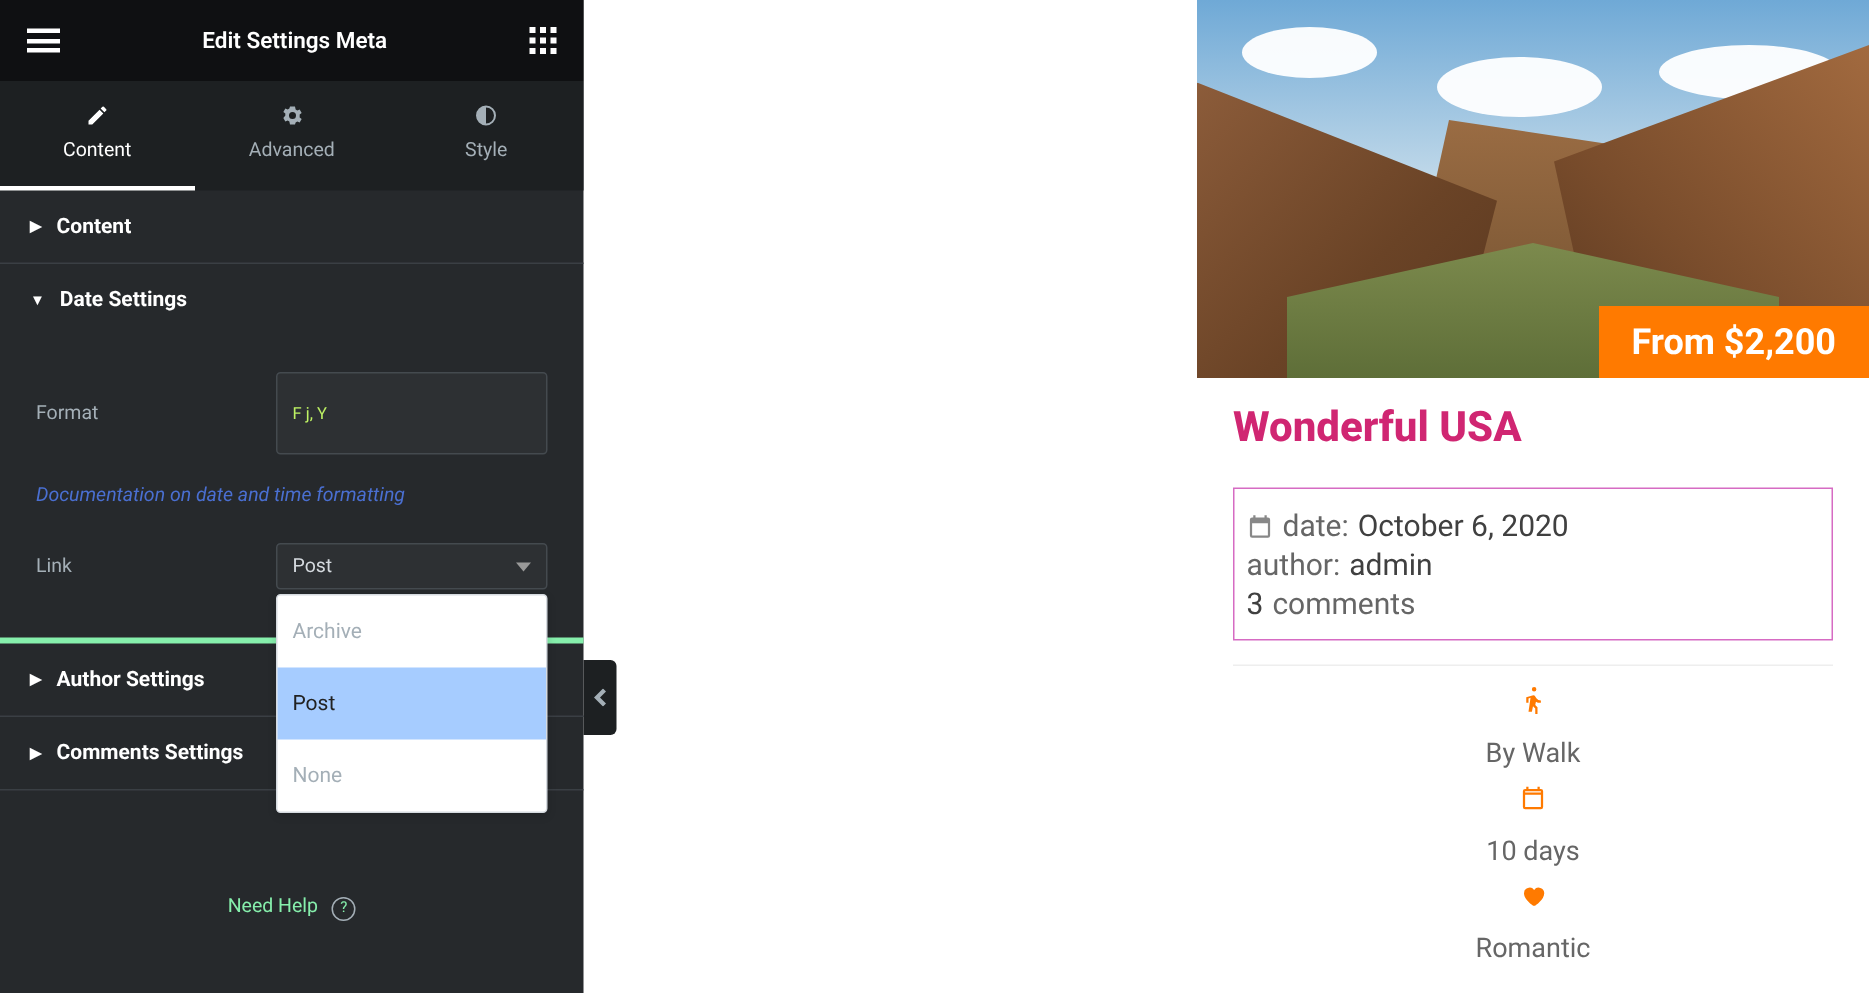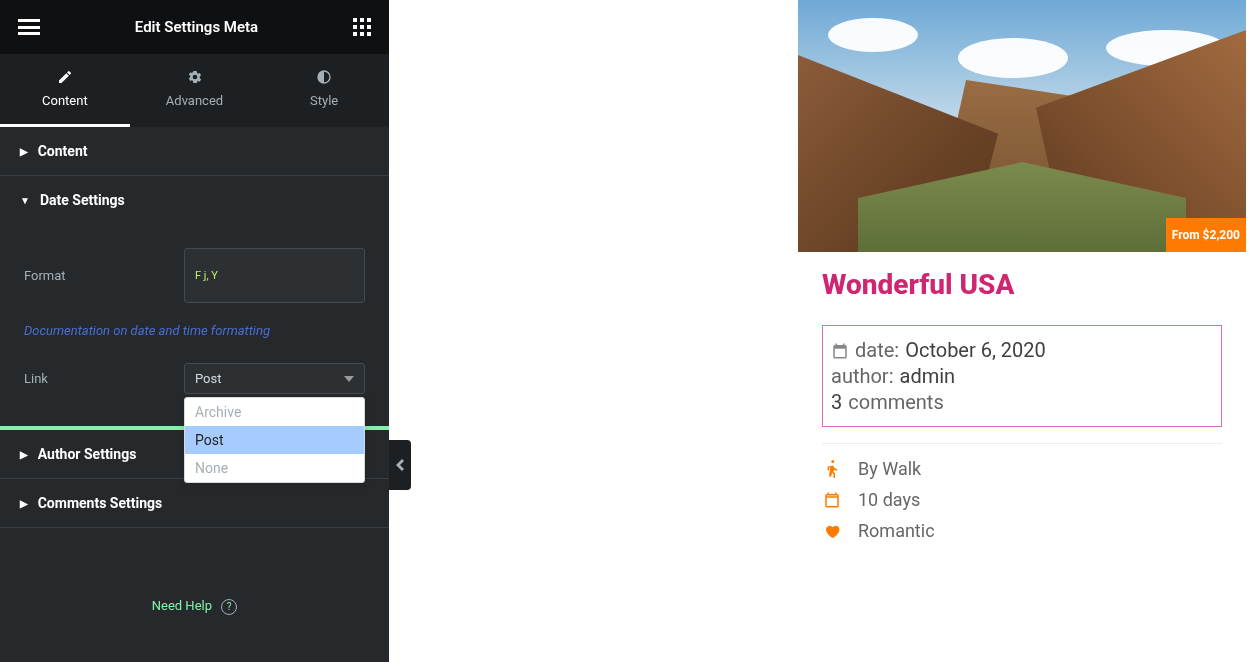--- a/index.html
+++ b/index.html
@@ -21,49 +21,49 @@
   .section-head .caret { margin-right: 10px; font-size: 10px;}
   .section-body { padding: 10px 24px 18px 24px; border-bottom: 4px solid #86efac;}
   .control-row { display: flex; align-items: center; margin: 14px 0; font-size: 13px; color: #a4afb7;}
   .control-label { width: 160px; }
   .text-input { flex: 1; background: #2d3033; border: 1px solid #444a4f; color: #bef264; font-size: 11px; padding: 20px 10px; border-radius: 3px; }
   .doc-link { color: #4a6fd1; font-style: italic; font-size: 13px; cursor: pointer; display: inline-block; margin-top: 6px;}
   .select-wrap { flex:1; position: relative; }
   .select-box { background:#2d3033; border:1px solid #444a4f; color:#d5dadf; font-size:13px; padding:7px 10px; border-radius:3px; display:flex; justify-content:space-between; align-items:center; cursor:pointer;}
   .select-caret { border-left:5px solid transparent; border-right:5px solid transparent; border-top:6px solid #999; }
   .dropdown-list { position:absolute; top:34px; left:0; right:0; background:#fff; border:1px solid #d5dadf; border-radius:3px; z-index:10; box-shadow:0 2px 6px rgba(0,0,0,.15);}
-  .dropdown-opt { padding:6px 10px; font-size:14px; color:#a4afb7; cursor:pointer;}
+  .dropdown-opt { padding:16px 10px; font-size:14px; color:#a4afb7; cursor:pointer;}
   .dropdown-opt.highlight { background:#3a95ee; color:#111; background:#b3d4ff; color:#222; }
   .dropdown-opt.highlight { background:#a6ccff; color:#222; }
   .need-help { text-align:center; font-size:13px; color:#86efac; margin-top:70px;}
   .need-help .q { display:inline-block; width:16px; height:16px; border:1px solid #a4afb7; border-radius:50%; font-size:10px; line-height:14px; margin-left:6px;}
   .collapse-handle { position:absolute; right:-22px; top:440px; width:22px; height:50px; background:#1d2022; display:flex; align-items:center; justify-content:center; cursor:pointer; z-index:5; border-radius:0 4px 4px 0;}
   .collapse-handle svg { width:8px; height:12px; fill:#a4afb7;}
   
   .preview { position:absolute; left:798px; top:0; width:448px; background:#fff; }
   .hero { width:448px; height:252px; position:relative; overflow:hidden; }
   .sky { position:absolute; inset:0; background:linear-gradient(#6fa9d6 0%, #bcd6e8 45%, #e8eee4 55%, #e8eee4 100%);}
   .cloud { position:absolute; background:#fff; border-radius:50%; opacity:.95;}
   .c1{width:110px;height:40px;top:38px;left:160px;}
   .c2{width:90px;height:34px;top:18px;left:30px;}
   .c3{width:120px;height:36px;top:30px;right:20px;}
   .mtn-left{position:absolute;left:0;top:55px;width:200px;height:197px;background:linear-gradient(135deg,#8c5c3a,#6a4326 60%,#5a3820);clip-path:polygon(0 0,100% 40%,85% 100%,0 100%);}
   .mtn-right{position:absolute;right:0;top:30px;width:210px;height:222px;background:linear-gradient(225deg,#a26a3f,#7a4d2c 60%,#5a3820);clip-path:polygon(0 35%,100% 0,100% 100%,15% 100%);}
   .mtn-mid{position:absolute;left:130px;top:80px;width:190px;height:172px;background:linear-gradient(#9a6c43,#6e4e2e);clip-path:polygon(20% 0,80% 10%,100% 100%,0 100%);}
   .valley{position:absolute;bottom:0;left:60px;right:60px;height:90px;background:linear-gradient(#7c8a4d,#5e6e38);clip-path:polygon(0 40%,50% 0,100% 40%,100% 100%,0 100%);}
-  .price-tag { position:absolute; right:0; bottom:0; background:#ff7a00; color:#fff; font-weight:700; font-size:12px; padding:10px 6px;margin-left:32px;}
+  .price-tag { position:absolute; right:0; bottom:0; background:#ff7a00; color:#fff; font-weight:700; font-size:24px; padding:10px 22px;margin-left:32px;}
   .card-body { padding:16px 24px 24px 24px;}
   .card-title { color:#d02672; font-size:28px; font-weight:800; margin-bottom:24px; cursor:pointer;}
   .meta-box { border:1px solid #e675c8; border:1px solid #d66bc3; padding:10px 8px; font-size:20px; color:#666; margin-bottom:16px;}
   .meta-line { margin:2px 0; display:flex; align-items:center; gap:6px; flex-wrap:wrap;}
   .meta-line .val { color:#404040; }
   .cal-ico{display:inline-block;width:18px;height:18px;}
   .cal-ico svg{width:18px;height:18px;fill:#888;}
   .divider { border:none; border-top:1px solid #eee; margin:14px 0;}
-  .attr-line { display:flex; align-items:center; gap:16px; font-size:18px; color:#666; margin:10px 0;}
+  .attr-line { display:flex; align-items:center; gap:16px; font-size:18px; color:#666; margin:10px 0;flex-direction:column;}
   .attr-ico { color:#ff7a00; width:20px; display:flex; justify-content:center;}
   .attr-ico svg{width:18px;height:18px;fill:#ff7a00;}
 </style>
 </head>
 <body>
 
 <div class="sidebar">
   <div class="sidebar-header">
     <div class="hamburger">
         <span></span>

